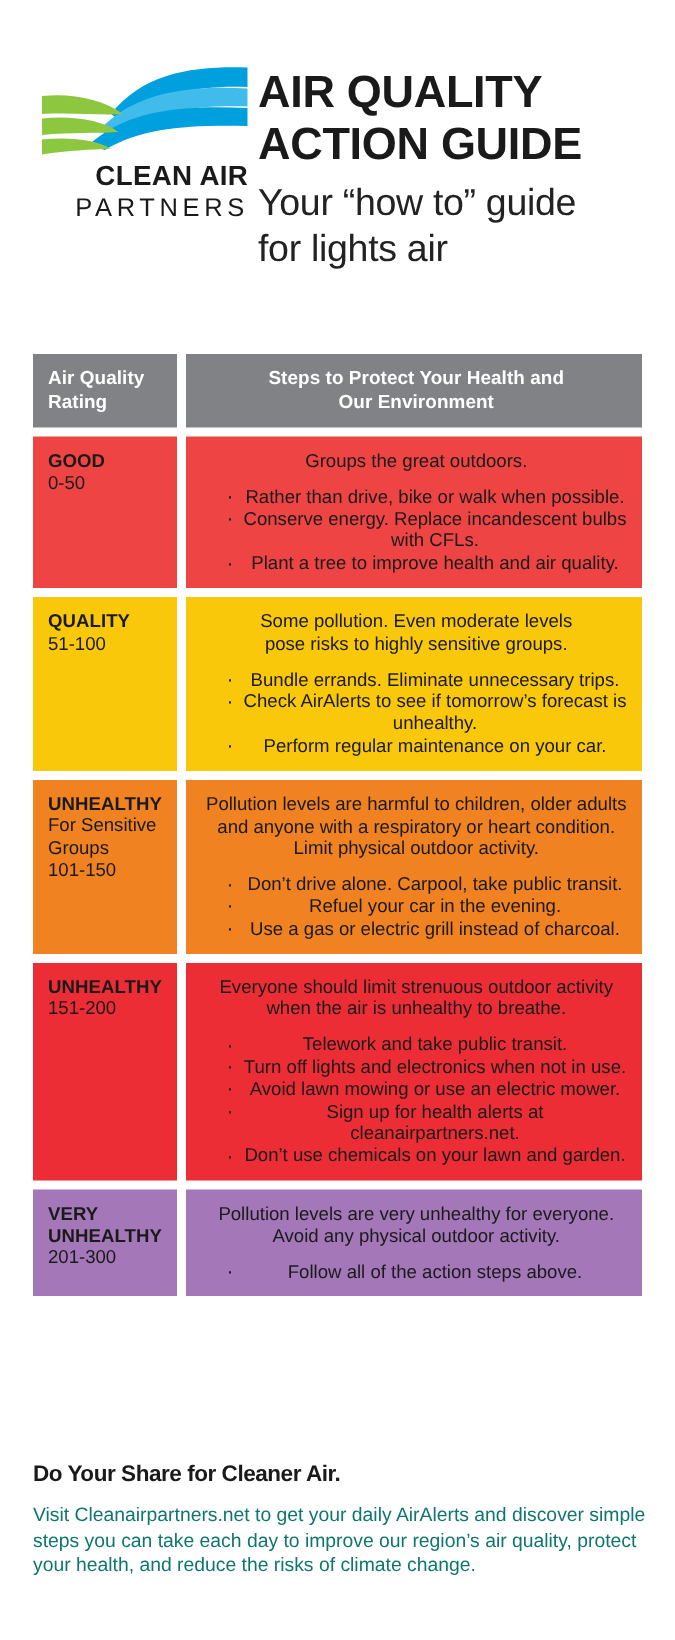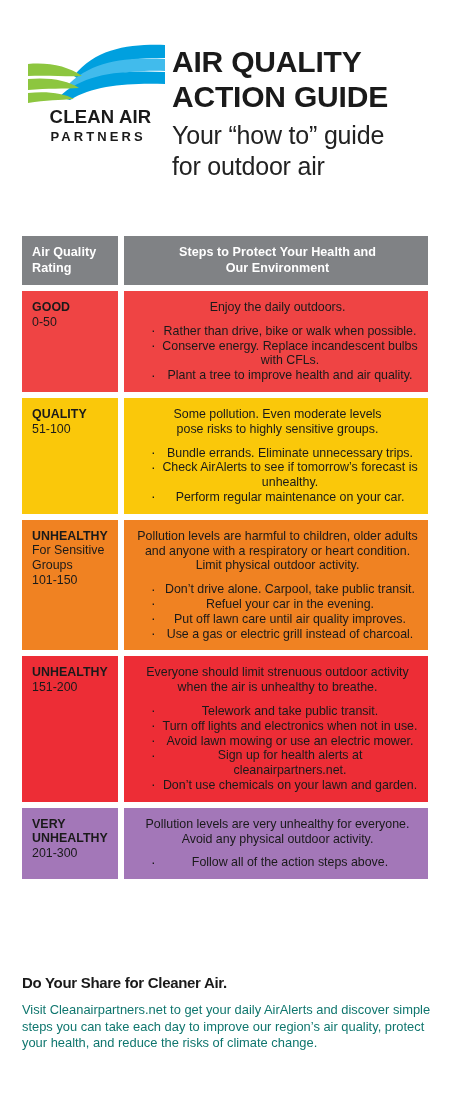--- a/index.html
+++ b/index.html
@@ -33,38 +33,38 @@
     height: 108px;
   }
   .logo-waves {
     position: absolute;
     left: 0; top: 0;
     width: 140px;
     height: 62px;
   }
   .logo-text-1 {
     position: absolute;
-    left: 5px;
+    left: 19px;
     top: 66px;
     width: 139px;
     text-align: center;
     font-size: 18.5px;
     font-weight: 700;
     letter-spacing: 0.2px;
     color: #1a1a1a;
     line-height: 1;
   }
   .logo-text-2 {
     position: absolute;
     left: 1px;
     top: 88px;
     width: 139px;
-    text-align: center;
-    font-size: 13px;
-    font-weight: 700;
+    text-align: right;
+    font-size: 17px;
+    font-weight: 400;
     letter-spacing: 3.1px;
     text-indent: 3.1px;
     color: #1a1a1a;
     line-height: 1;
   }
 
   .title-block {
     position: absolute;
     left: 172px;
     top: 44px;
@@ -223,21 +223,21 @@
       <div class="logo-text-2">PARTNERS</div>
     </div>
 
     <div class="title-block">
       <div class="title-main">
         <div>AIR QUALITY</div>
         <div>ACTION GUIDE</div>
       </div>
       <div class="title-sub">
         <div>Your “how to” guide</div>
-        <div>for outdoor air</div>
+        <div>for lights air</div>
       </div>
     </div>
   </div>
 
   <div class="aqi-table">
 
     <div class="aqi-row row-head">
       <div class="cell-label">
         <div class="head-text">Air Quality</div>
         <div class="head-text">Rating</div>
@@ -248,21 +248,21 @@
       </div>
     </div>
 
     <div class="aqi-row row-good">
       <div class="cell-label">
         <div class="rating-name">GOOD</div>
         <div class="rating-range">0-50</div>
       </div>
       <div class="cell-steps">
         <div class="intro">
-          <div>Enjoy the daily outdoors.</div>
+          <div>Groups the great outdoors.</div>
         </div>
         <div class="bullets">
           <div class="bullet">Rather than drive, bike or walk when possible.</div>
           <div class="bullet">Conserve energy. Replace incandescent bulbs with CFLs.</div>
           <div class="bullet">Plant a tree to improve health and air quality.</div>
         </div>
       </div>
     </div>
 
     <div class="aqi-row row-moderate">
@@ -291,21 +291,20 @@
       </div>
       <div class="cell-steps">
         <div class="intro">
           <div>Pollution levels are harmful to children, older adults</div>
           <div>and anyone with a respiratory or heart condition.</div>
           <div>Limit physical outdoor activity.</div>
         </div>
         <div class="bullets">
           <div class="bullet">Don’t drive alone. Carpool, take public transit.</div>
           <div class="bullet">Refuel your car in the evening.</div>
-          <div class="bullet">Put off lawn care until air quality improves.</div>
           <div class="bullet">Use a gas or electric grill instead of charcoal.</div>
         </div>
       </div>
     </div>
 
     <div class="aqi-row row-unhealthy">
       <div class="cell-label">
         <div class="rating-name">UNHEALTHY</div>
         <div class="rating-range">151-200</div>
       </div>

